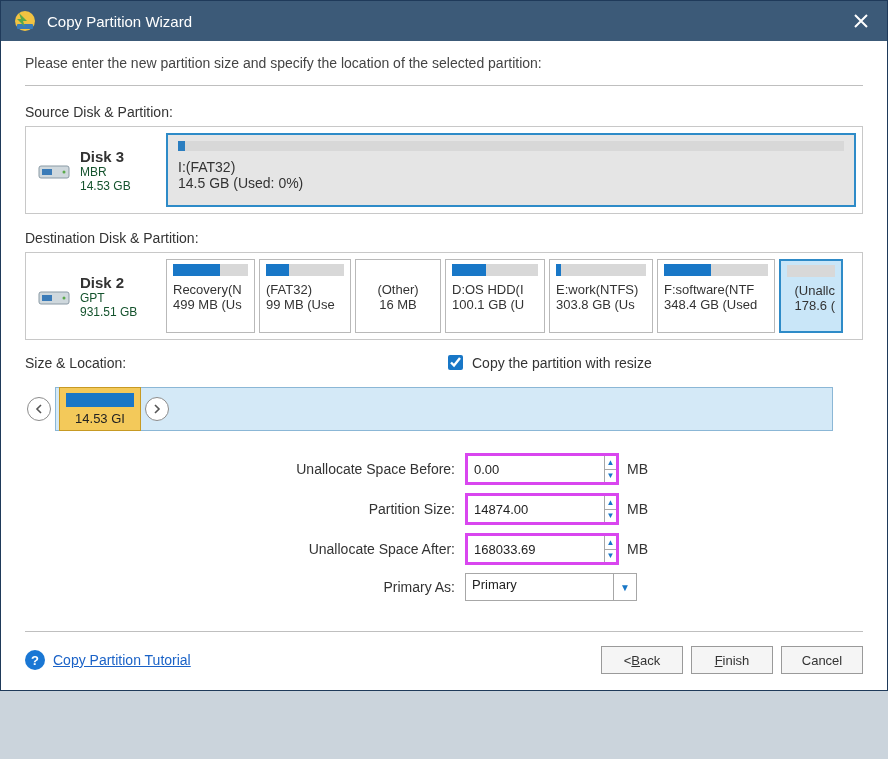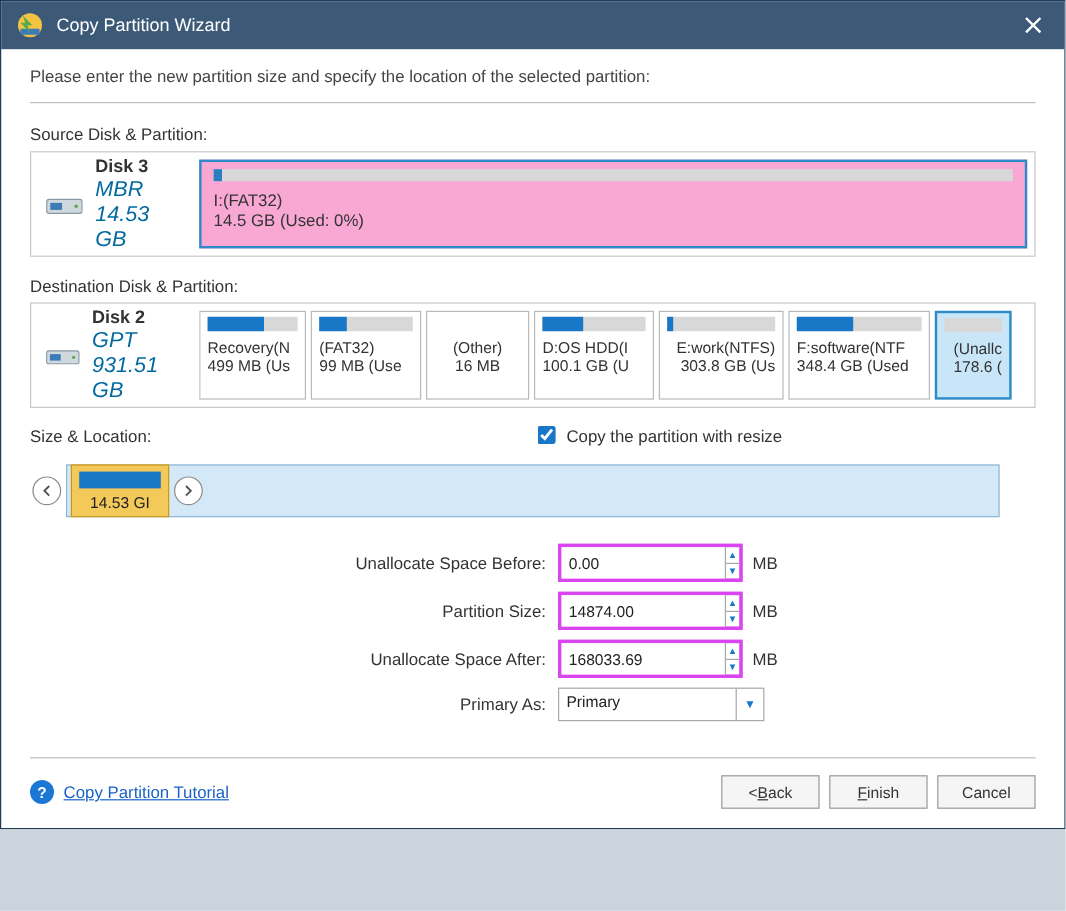--- a/index.html
+++ b/index.html
@@ -74,28 +74,28 @@
   .disk-info {
     width: 140px;
     padding: 8px 12px;
     box-sizing: border-box;
     display: flex;
     flex-direction: column;
     justify-content: center;
     position: relative;
   }
   .disk-info .dname { font-weight: bold; font-size: 15px; }
-  .disk-info .dtype, .disk-info .dsize { font-size: 18px; color:#0369a1;font-style:italic; }
+  .disk-info .dtype, .disk-info .dsize { font-size: 12px; color:#14532d; }
   .disk-info-row { display:flex; align-items:center; }
   .disk-info .texts { margin-left: 2px;}
   .disk-icon-svg { width:32px;height:24px;margin-right:8px;}
 
   .src-part {
     flex: 1;
-    background: #f9a8d4;
+    background: #e5e5e5;
     border: 2px solid #2e8bc8;
     margin: 6px 6px 6px 0;
     padding: 6px 10px;
     box-sizing: border-box;
     display: flex;
     flex-direction: column;
     justify-content: flex-start;
   }
   .usagebar {
     height: 10px;
@@ -377,21 +377,21 @@
             <div class="l1">(Other)</div>
             <div class="l2">16 MB</div>
           </div>
           <div class="dst-part" style="width: 100px;">
             <div class="bar">
               <div class="used" style="width:40%"></div>
             </div>
             <div class="l1">D:OS HDD(I</div>
             <div class="l2">100.1 GB (U</div>
           </div>
-          <div class="dst-part" style="width: 104px; text-align: right;">
+          <div class="dst-part" style="width: 104px;">
             <div class="bar">
               <div class="used" style="width:6%"></div>
             </div>
             <div class="l1">E:work(NTFS)</div>
             <div class="l2">303.8 GB (Us</div>
           </div>
           <div class="dst-part" style="width: 118px;">
             <div class="bar">
               <div class="used" style="width:45%"></div>
             </div>

